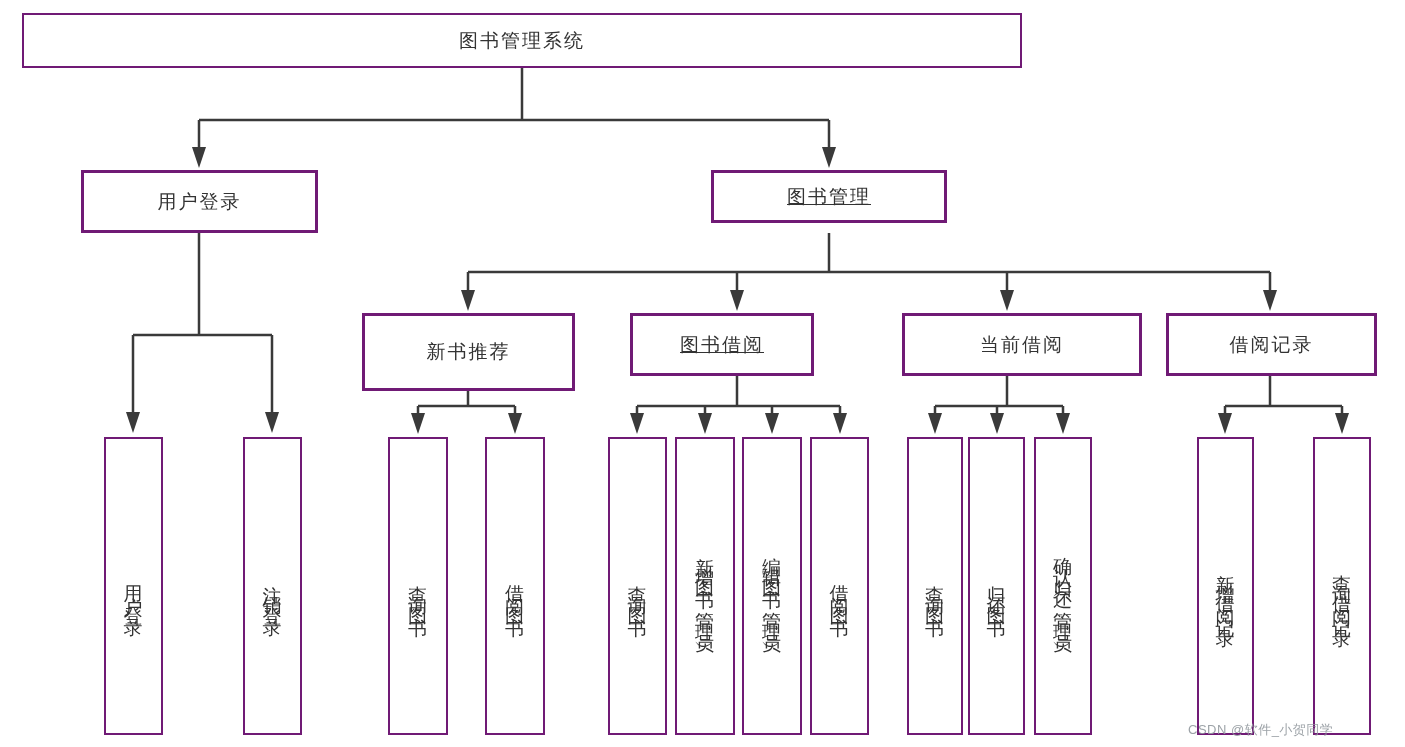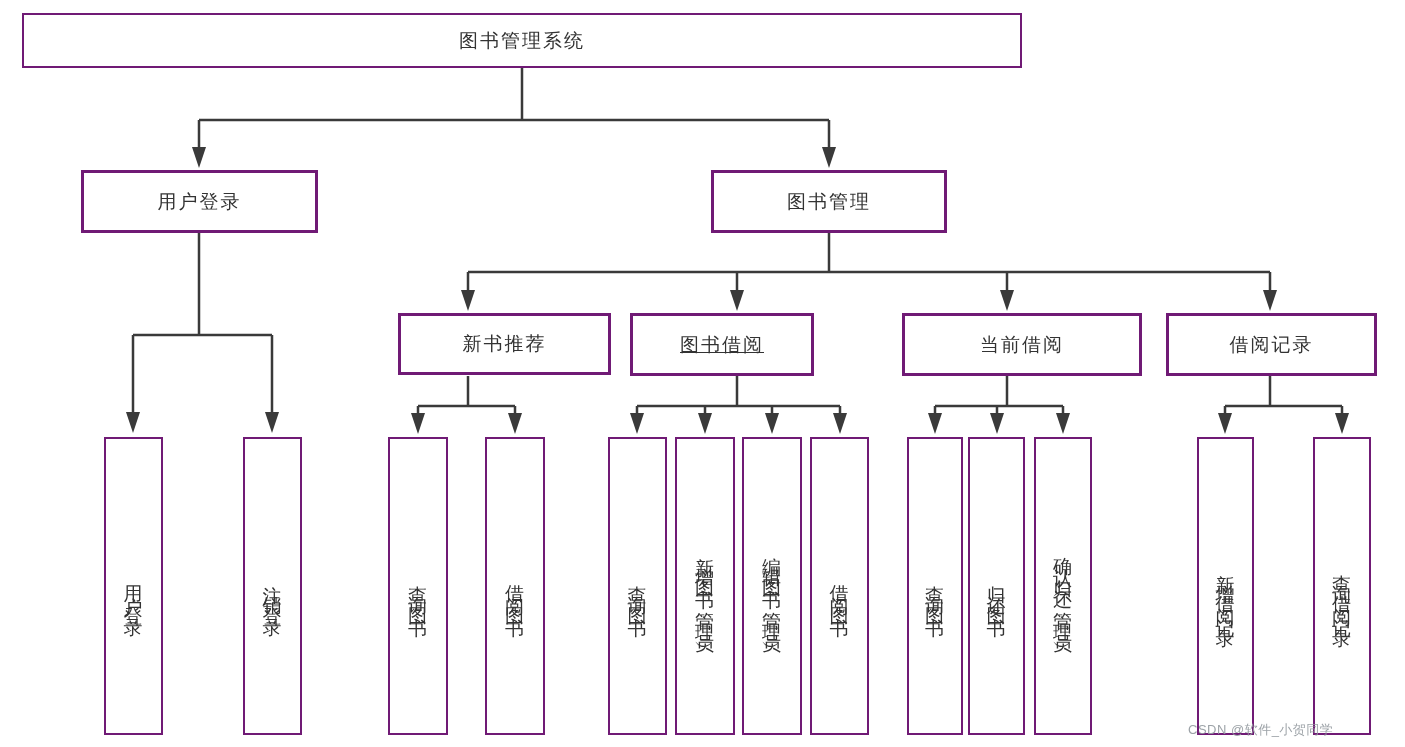--- a/index.html
+++ b/index.html
@@ -99,25 +99,25 @@
     </g>
   </svg>
 
   <div class="node thin" style="left:22px; top:13px; width:1000px; height:55px;">
     <span class="hlabel">图书管理系统</span>
   </div>
 
   <div class="node" style="left:81px; top:170px; width:237px; height:63px;">
     <span class="hlabel">用户登录</span>
   </div>
-  <div class="node" style="left:711px; top:170px; width:236px; height:63px;">
+  <div class="node" style="left:711px; top:170px; width:236px; height:53px;text-decoration:underline;">
     <span class="hlabel">图书管理</span>
   </div>
 
-  <div class="node" style="left:362px; top:313px; width:213px; height:62px;margin-left:36px;">
+  <div class="node" style="left:362px; top:313px; width:213px; height:78px;">
     <span class="hlabel">新书推荐</span>
   </div>
   <div class="node" style="left:630px; top:313px; width:184px; height:63px;text-decoration:underline;">
     <span class="hlabel">图书借阅</span>
   </div>
   <div class="node" style="left:902px; top:313px; width:240px; height:63px;justify-content:center;">
     <span class="hlabel">当前借阅</span>
   </div>
   <div class="node" style="left:1166px; top:313px; width:211px; height:63px;">
     <span class="hlabel">借阅记录</span>

